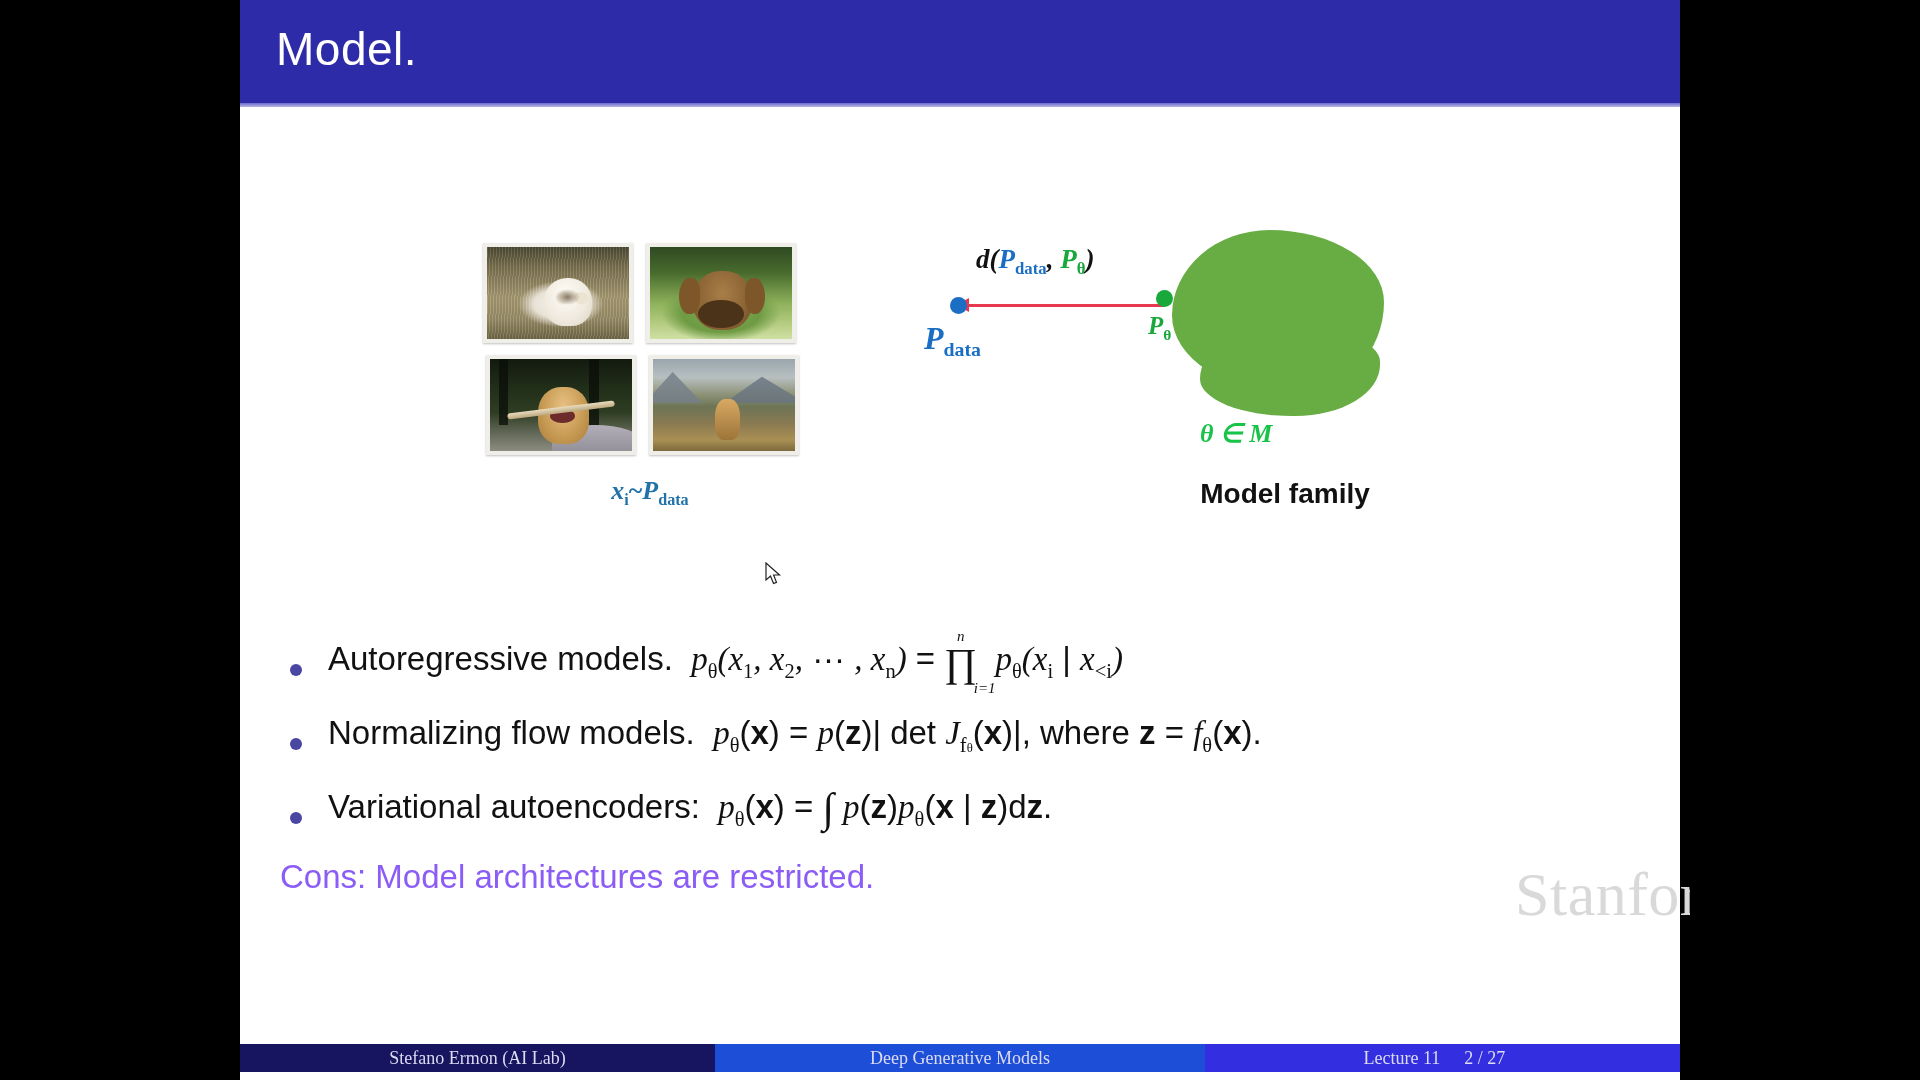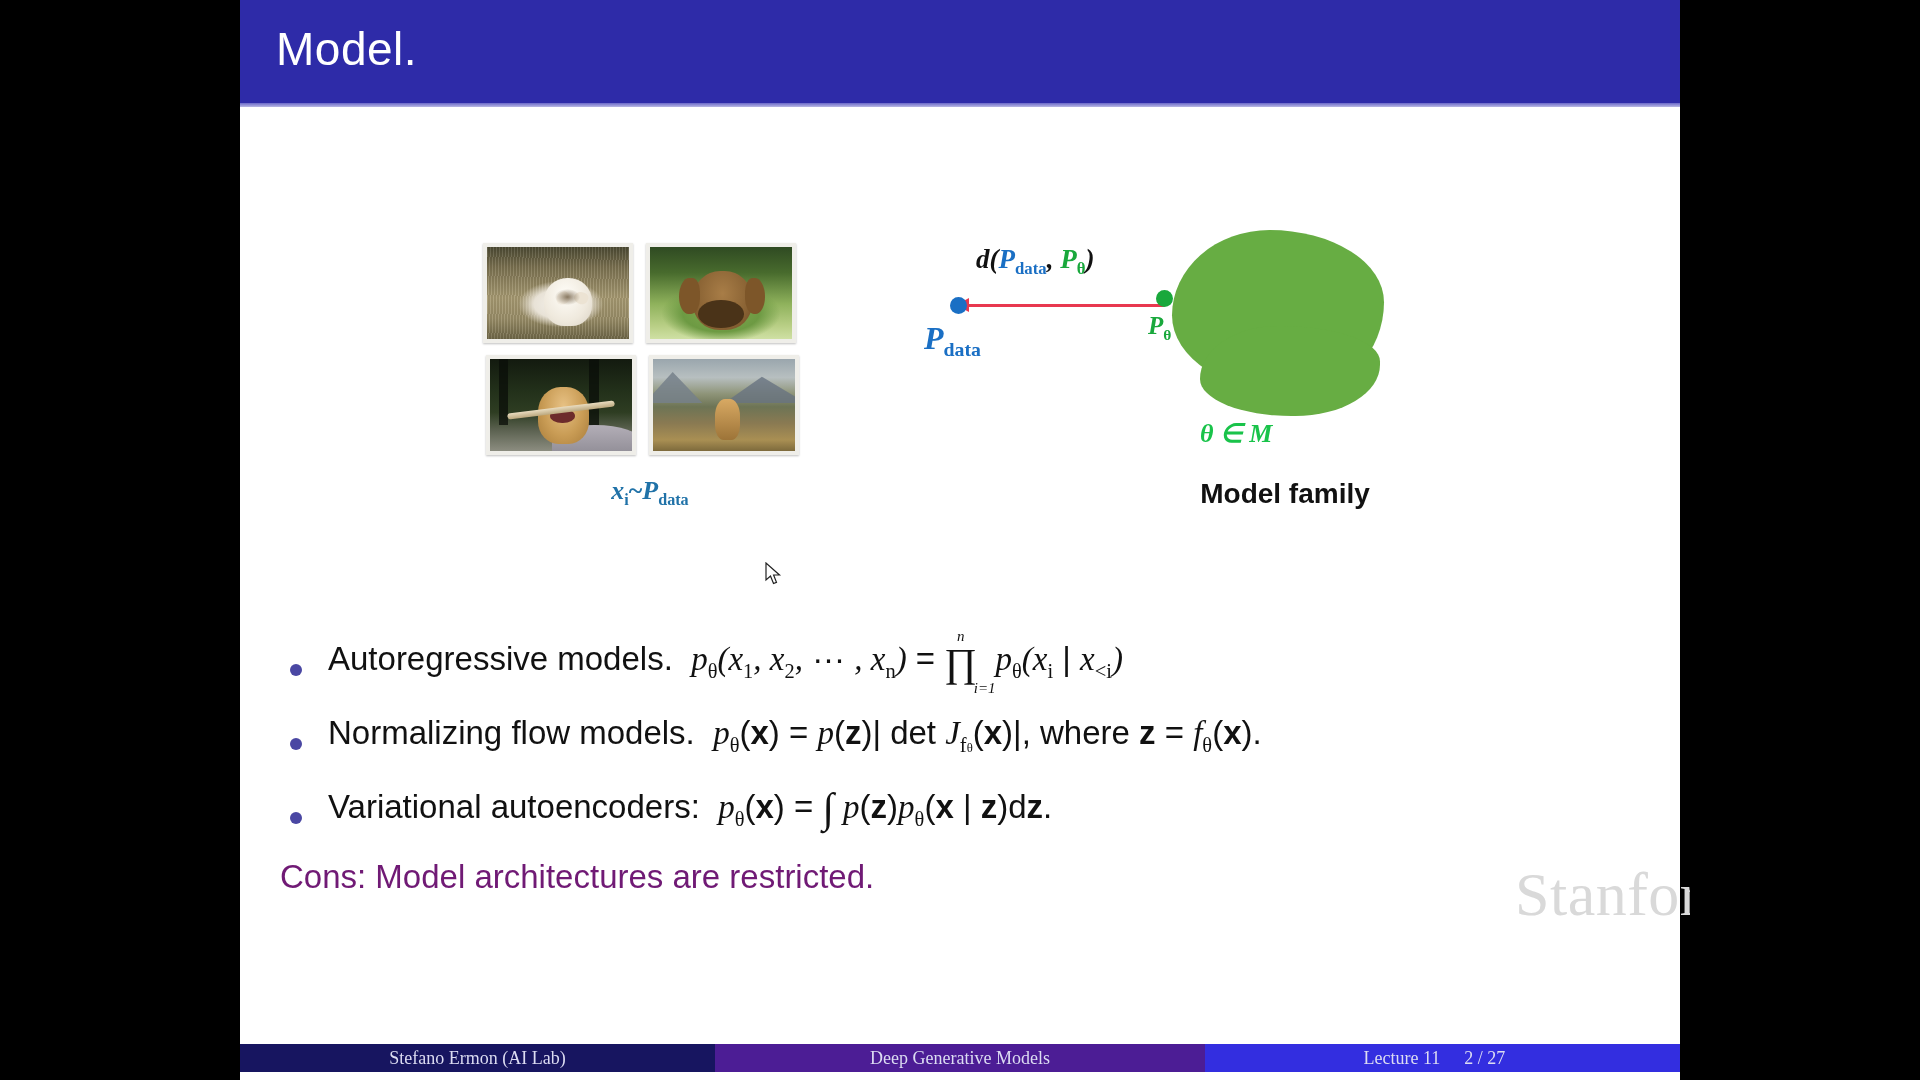--- a/index.html
+++ b/index.html
@@ -112,41 +112,41 @@
   .blt{position:relative;padding-left:88px;margin-bottom:16px;height:58px;}
   .dot{position:absolute;left:50px;top:24px;width:12px;height:12px;border-radius:50%;
        background:#4a47a3;}
   .btxt{font-family:"Liberation Sans",sans-serif;font-size:33px;color:#111;white-space:nowrap;}
   .mth{font-family:"Liberation Serif",serif;font-style:italic;}
   .up{font-style:normal;}
   sub{font-size:.62em;font-style:normal;}
   .bsub{font-size:.62em;}
   #cons{position:absolute;left:0;top:858px;width:1440px;padding-left:0;text-align:left;}
   #cons .ct{margin-left:-10px;padding-left:50px;font-family:"Liberation Sans",sans-serif;
-       font-size:33px;color:#701a75;}
+       font-size:33px;color:#8b5cf6;}
 
   
   .prod{display:inline-block;position:relative;font-family:"Liberation Serif",serif;
        font-style:normal;font-size:40px;line-height:.8;vertical-align:-6px;}
   .prod .sup{position:absolute;left:50%;transform:translateX(-50%);top:-17px;font-size:15px;font-style:italic;}
   .prod .sb{position:absolute;left:50%;transform:translateX(-50%);bottom:-15px;font-size:15px;font-style:italic;margin-left:24px;}
   .intg{font-family:"Liberation Serif",serif;font-size:42px;font-style:italic;line-height:0;
        vertical-align:-4px;display:inline-block;}
 
   
   #stanford{position:absolute;right:-10px;bottom:150px;font-family:"Liberation Serif",serif;
        font-size:62px;color:#d9d9d9;letter-spacing:.5px;white-space:nowrap;overflow:hidden;
        width:175px;direction:ltr;}
 
   
   #footer{position:absolute;left:0;bottom:8px;width:1440px;height:28px;display:flex;
        font-family:"Liberation Serif",serif;font-size:18px;color:#dcdcf2;}
   #footer .seg{display:flex;align-items:center;justify-content:center;height:100%;}
   #f1{width:33%;background:#171560;}
-  #f2{width:34%;background:#4c1d95;}
+  #f2{width:34%;background:#1d4ed8;}
   #f3{width:33%;background:#332ee0;justify-content:flex-end;padding-right:16px;box-sizing:border-box;gap:24px;}
 
   
   #cursor{position:absolute;left:765px;top:562px;width:18px;height:24px;}
 </style>
 </head>
 <body>
 
 <div id="stage">
 

